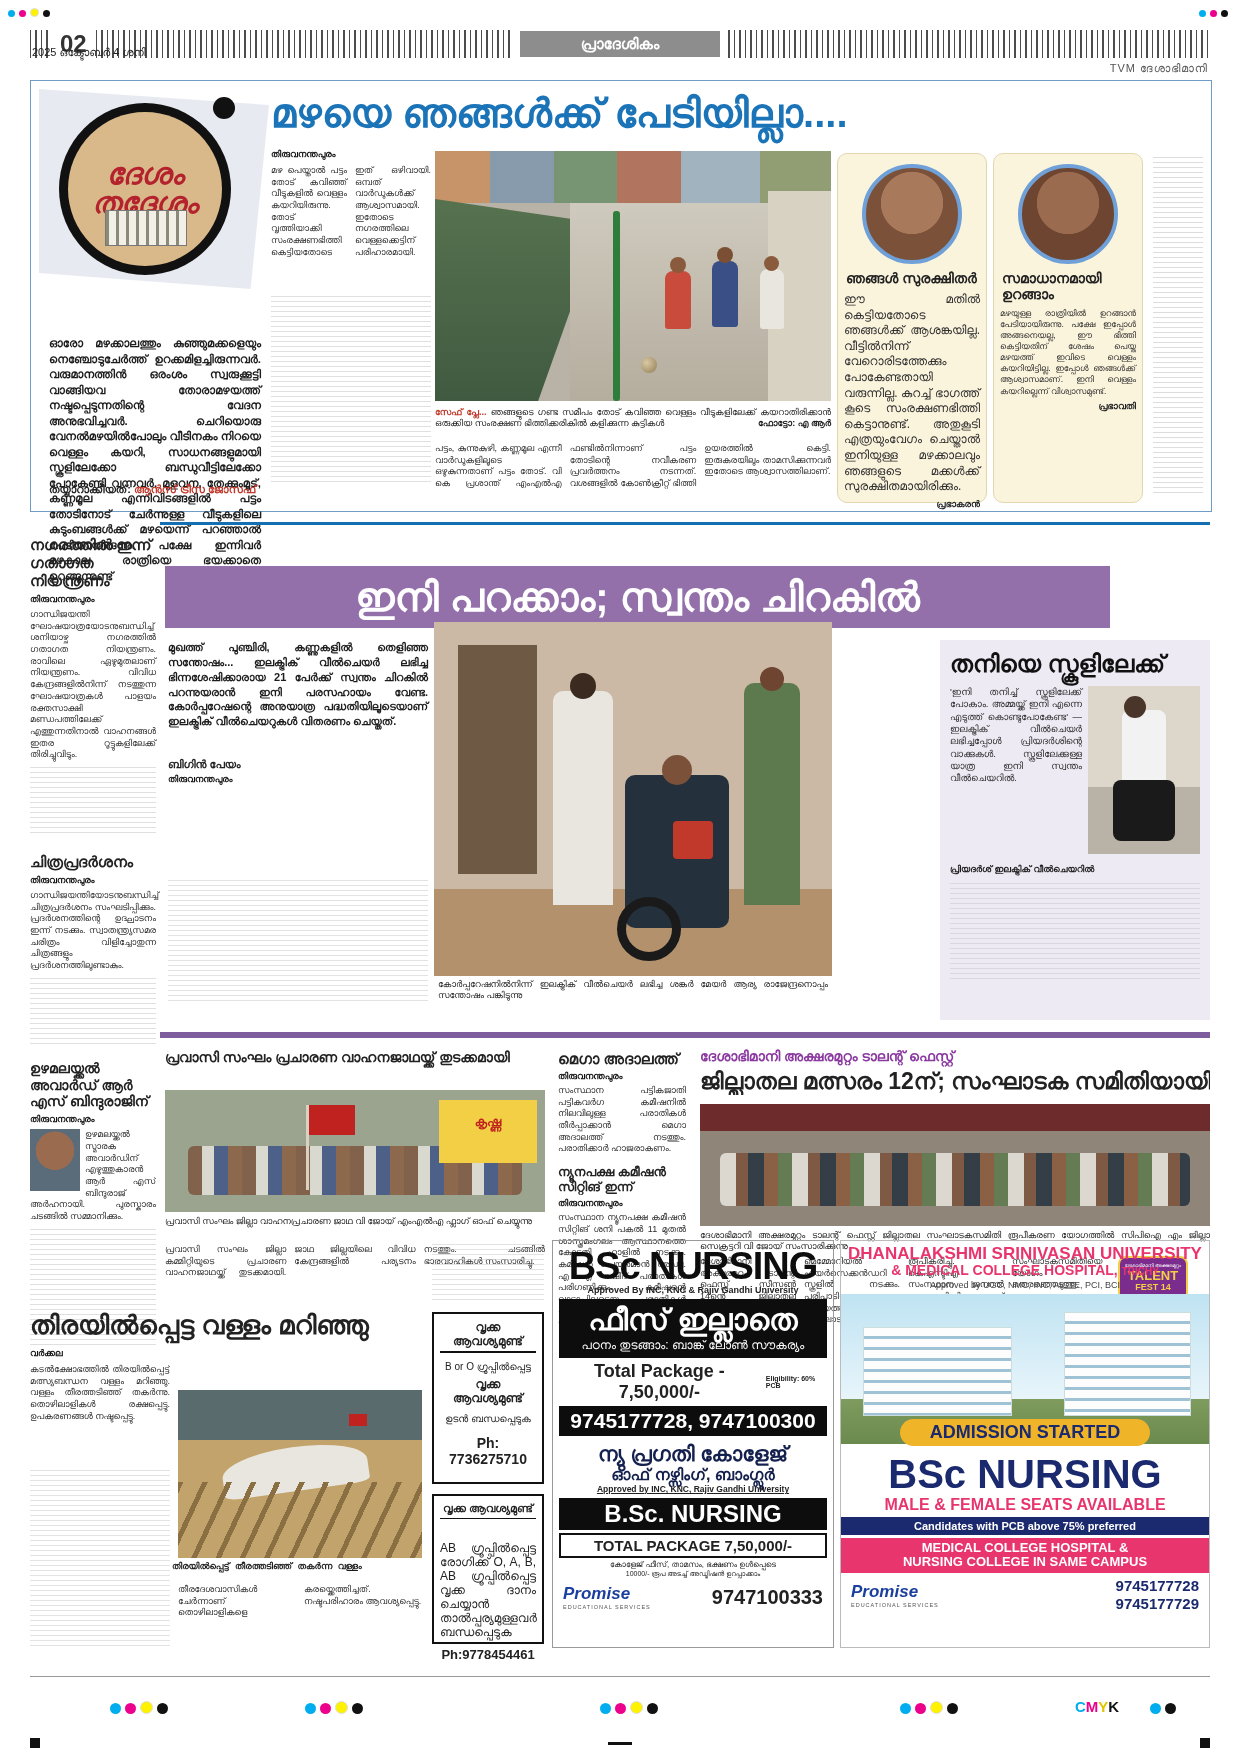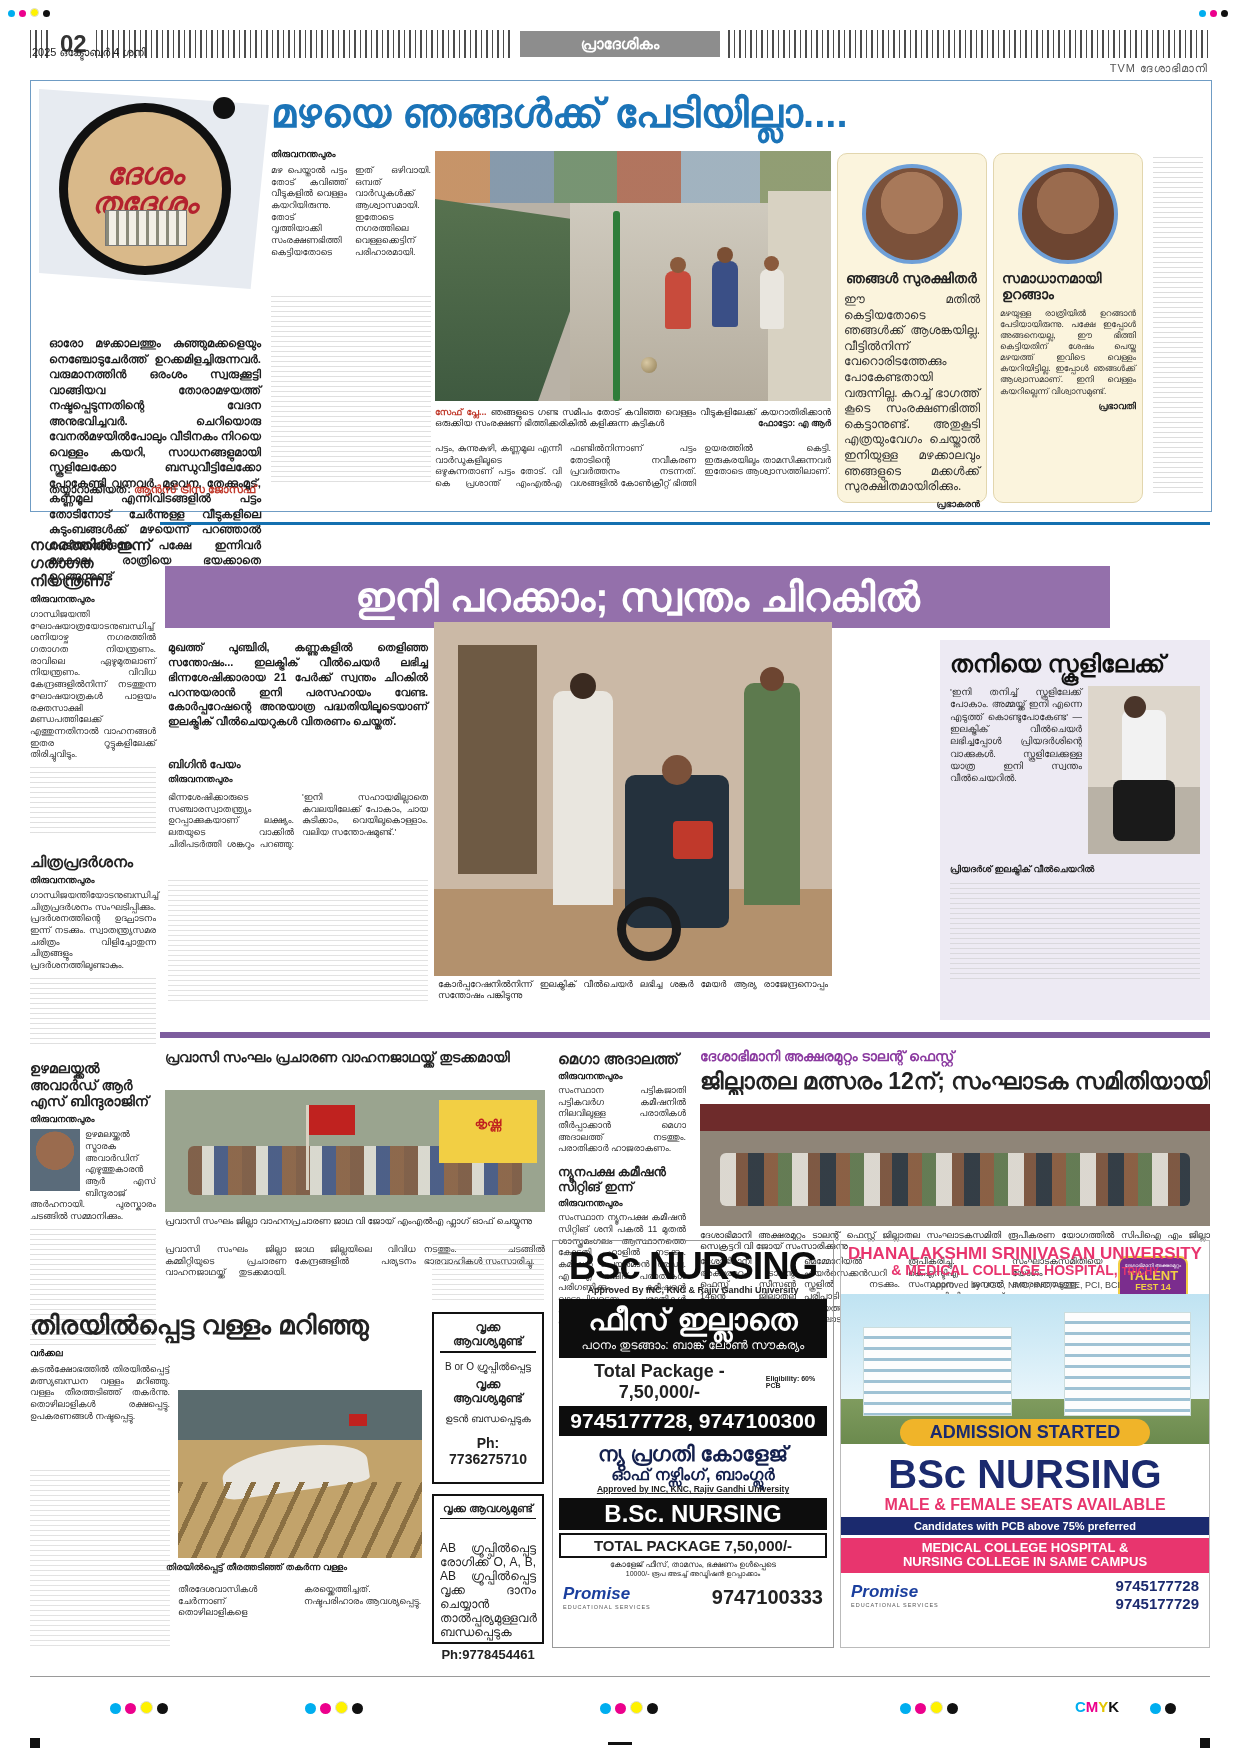--- a/index.html
+++ b/index.html
@@ -130,21 +130,20 @@
       <div class="body-txt">ഉഴമലയ്ക്കൽ സ്മാരക അവാർഡിന് എഴുത്തുകാരൻ ആർ എസ് ബിന്ദുരാജ് അർഹനായി. പുരസ്കാരം ചടങ്ങിൽ സമ്മാനിക്കും.</div>
     </div>
     <div class="greek" style="height:120px;margin-top:6px;opacity:.55;"></div>
   </div>
 
   <div class="abs" style="left:165px;top:566px;width:945px;height:62px;background:#9470ab;color:#fff;text-align:center;line-height:62px;font-size:40px;font-weight:bold;white-space:nowrap;overflow:hidden;">ഇനി പറക്കാം; സ്വന്തം ചിറകിൽ</div>
 
   <div class="abs" style="left:168px;top:640px;width:260px;font-size:11px;font-weight:bold;line-height:1.35;text-align:justify;color:#1d1d1d;">മുഖത്ത് പുഞ്ചിരി, കണ്ണുകളിൽ തെളിഞ്ഞ സന്തോഷം... ഇലക്ട്രിക് വീൽചെയർ ലഭിച്ച ഭിന്നശേഷിക്കാരായ 21 പേർക്ക് സ്വന്തം ചിറകിൽ പറന്നുയരാൻ ഇനി പരസഹായം വേണ്ട. കോർപ്പറേഷന്റെ അനുയാത്ര പദ്ധതിയിലൂടെയാണ് ഇലക്ട്രിക് വീൽചെയറുകൾ വിതരണം ചെയ്തത്.</div>
   <div class="abs" style="left:168px;top:758px;font-size:11px;font-weight:bold;">ബിഗിൻ പേയം</div>
   <div class="abs dateline" style="left:168px;top:774px;">തിരുവനന്തപുരം</div>
-  <div class="abs body-txt cols2" style="left:168px;top:792px;width:260px;height:210px;overflow:hidden;">ഭിന്നശേഷിക്കാരുടെ സഞ്ചാരസ്വാതന്ത്ര്യം ഉറപ്പാക്കുകയാണ് ലക്ഷ്യം. ലതയുടെ വാക്കിൽ ചിരിപടർത്തി ശങ്കറും പറഞ്ഞു: 'ഇനി സഹായമില്ലാതെ കവലയിലേക്ക് പോകാം, ചായ കുടിക്കാം, വെയിലുകൊള്ളാം. വലിയ സന്തോഷമുണ്ട്.'</div>
   <div class="abs greek" style="left:168px;top:880px;width:260px;height:124px;opacity:.5;"></div>
 
   <div class="abs photo" style="left:434px;top:622px;width:398px;height:382px;background:linear-gradient(#cbb9a6 0 70%,#b3916d 70% 100%);">
     <div class="abs" style="left:6%;top:6%;width:20%;height:60%;background:#6e5a44;"></div>
     <div class="abs" style="left:30%;top:18%;width:15%;height:56%;background:#e9e6df;border-radius:10px 10px 0 0;">
         <div style="width:26px;height:26px;border-radius:50%;background:#3a2a20;margin:-18px auto 0;"></div>
       </div>
     <div class="abs" style="left:48%;top:40%;width:26%;height:40%;background:#24313d;border-radius:10px;">
         <div style="width:30px;height:30px;border-radius:50%;background:#7b513a;margin:-20px auto 0;"></div>
       </div>
@@ -209,21 +208,21 @@
 
   <div class="abs" style="left:30px;top:1310px;width:392px;font-size:26px;font-weight:bold;">തിരയിൽപ്പെട്ട വള്ളം മറിഞ്ഞു</div>
   <div class="abs dateline" style="left:30px;top:1348px;">വർക്കല</div>
   <div class="abs body-txt" style="left:30px;top:1364px;width:140px;height:280px;overflow:hidden;">കടൽക്ഷോഭത്തിൽ തിരയിൽപ്പെട്ട് മത്സ്യബന്ധന വള്ളം മറിഞ്ഞു. വള്ളം തീരത്തടിഞ്ഞ് തകർന്നു. തൊഴിലാളികൾ രക്ഷപ്പെട്ടു. ഉപകരണങ്ങൾ നഷ്ടപ്പെട്ടു.</div>
   <div class="abs greek" style="left:30px;top:1470px;width:140px;height:176px;opacity:.5;"></div>
   <div class="abs photo" style="left:178px;top:1390px;width:244px;height:168px;background:linear-gradient(#5a6b6e 0 30%,#c2a36b 30% 100%);">
     <div class="abs" style="left:18%;top:34%;width:60%;height:26%;background:#e9e6df;border-radius:50% 50% 10% 10%;transform:rotate(-8deg);"></div>
     <div class="abs" style="left:0;top:55%;width:100%;height:45%;background:repeating-linear-gradient(115deg,#8a6f42 0 5px,transparent 5px 22px);"></div>
     <div class="abs" style="left:70%;top:14%;width:18px;height:12px;background:#c0221f;"></div>
   </div>
-  <div class="abs caption" style="left:166px;top:1562px;width:244px;font-weight:bold;">തിരയിൽപ്പെട്ട് തീരത്തടിഞ്ഞ് തകർന്ന വള്ളം</div>
+  <div class="abs caption" style="left:172px;top:1562px;width:244px;font-weight:bold;font-family:Liberation Mono, monospace;">തിരയിൽപ്പെട്ട് തീരത്തടിഞ്ഞ് തകർന്ന വള്ളം</div>
   <div class="abs body-txt cols2" style="left:178px;top:1584px;width:244px;height:60px;overflow:hidden;">തീരദേശവാസികൾ ചേർന്നാണ് തൊഴിലാളികളെ കരയ്ക്കെത്തിച്ചത്. നഷ്ടപരിഹാരം ആവശ്യപ്പെട്ടു.</div>
 
   <div class="abs greek" style="left:432px;top:1244px;width:112px;height:58px;opacity:.5;"></div>
   <div class="abs adbox" style="left:432px;top:1312px;width:112px;height:172px;padding:6px;box-sizing:border-box;text-align:center;">
     <div style="font-size:12px;font-weight:bold;border-bottom:2px solid #111;padding-bottom:3px;">വൃക്ക ആവശ്യമുണ്ട്</div>
     <div style="font-size:10px;margin-top:8px;">B or O ഗ്രൂപ്പിൽപ്പെട്ട</div>
     <div style="font-size:12px;font-weight:bold;margin-top:4px;">വൃക്ക ആവശ്യമുണ്ട്</div>
     <div style="font-size:10px;margin-top:8px;">ഉടൻ ബന്ധപ്പെടുക</div>
     <div style="font-size:14px;font-weight:bold;margin-top:10px;">Ph: 7736275710</div>
   </div>

